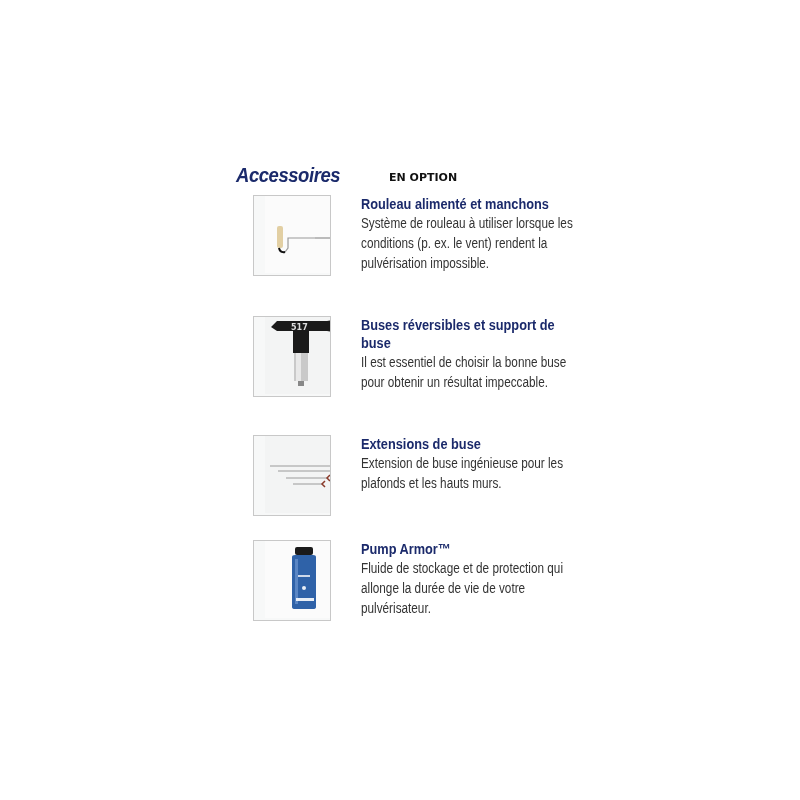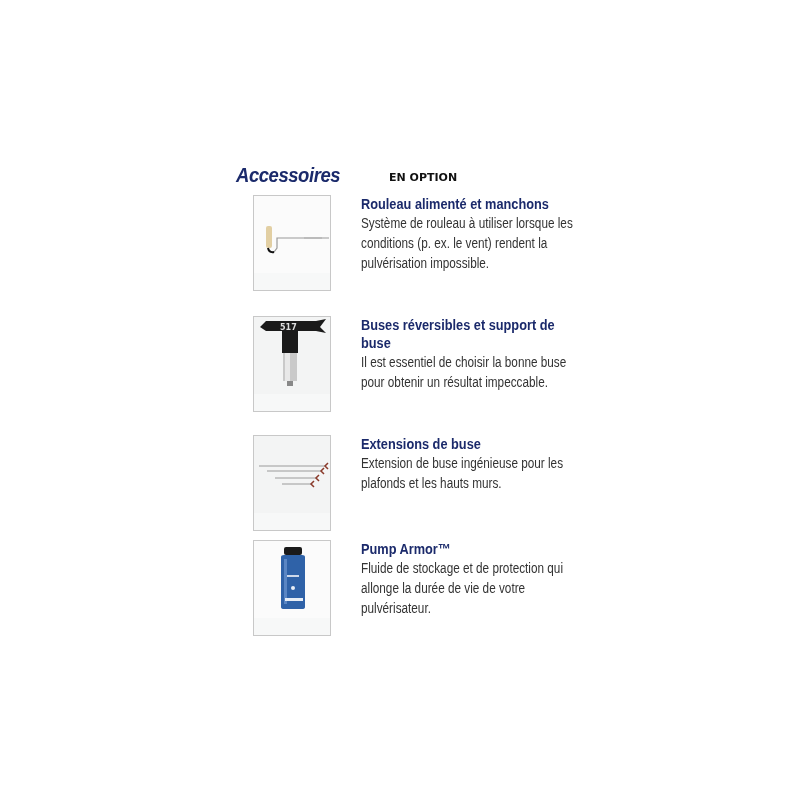--- a/index.html
+++ b/index.html
@@ -5,22 +5,22 @@
   html, body { margin:0; padding:0; background:#ffffff; }
   body { width:800px; height:800px; position:relative; overflow:hidden;
          font-family:"Liberation Sans", sans-serif; }
   .heading { position:absolute; left:236px; top:163px; white-space:nowrap; }
   .heading .main { font-family:"Liberation Sans", sans-serif; font-style:italic; font-weight:bold;
          color:#1b2a6b; font-size:21px; letter-spacing:-0.5px; display:inline-block;
          transform:scaleX(0.88); transform-origin:left center; }
   .heading .sub { font-family:"DejaVu Sans", sans-serif; font-weight:bold; color:#111;
          font-size:11px; position:absolute; left:105px; top:8px; letter-spacing:0px;margin-left:48px; }
   .item { position:absolute; left:253px; width:320px; }
-  .thumb { position:absolute; left:0; top:0; width:78px; height:96px; border:1px solid #c8c8c8;
-           background:#f7f8f8; box-sizing:border-box; overflow:hidden; }
+  .thumb { position:absolute; left:0; top:0; width:78px; height:81px; border:1px solid #c8c8c8;
+           background:#f7f8f8; box-sizing:border-box; overflow:hidden;padding-left:11px; }
   .text { position:absolute; left:108px; top:0; width:240px; }
   .title { font-weight:bold; color:#1b2a6b; font-size:14.5px; line-height:18px;
            transform:scaleX(0.88); transform-origin:left top; white-space:nowrap; }
   .desc { color:#333; font-size:14px; line-height:20px; transform:scaleX(0.84);
           transform-origin:left top; width:250px; }
   .line { display:block; white-space:nowrap; }
 </style>
 </head>
 <body>
 

